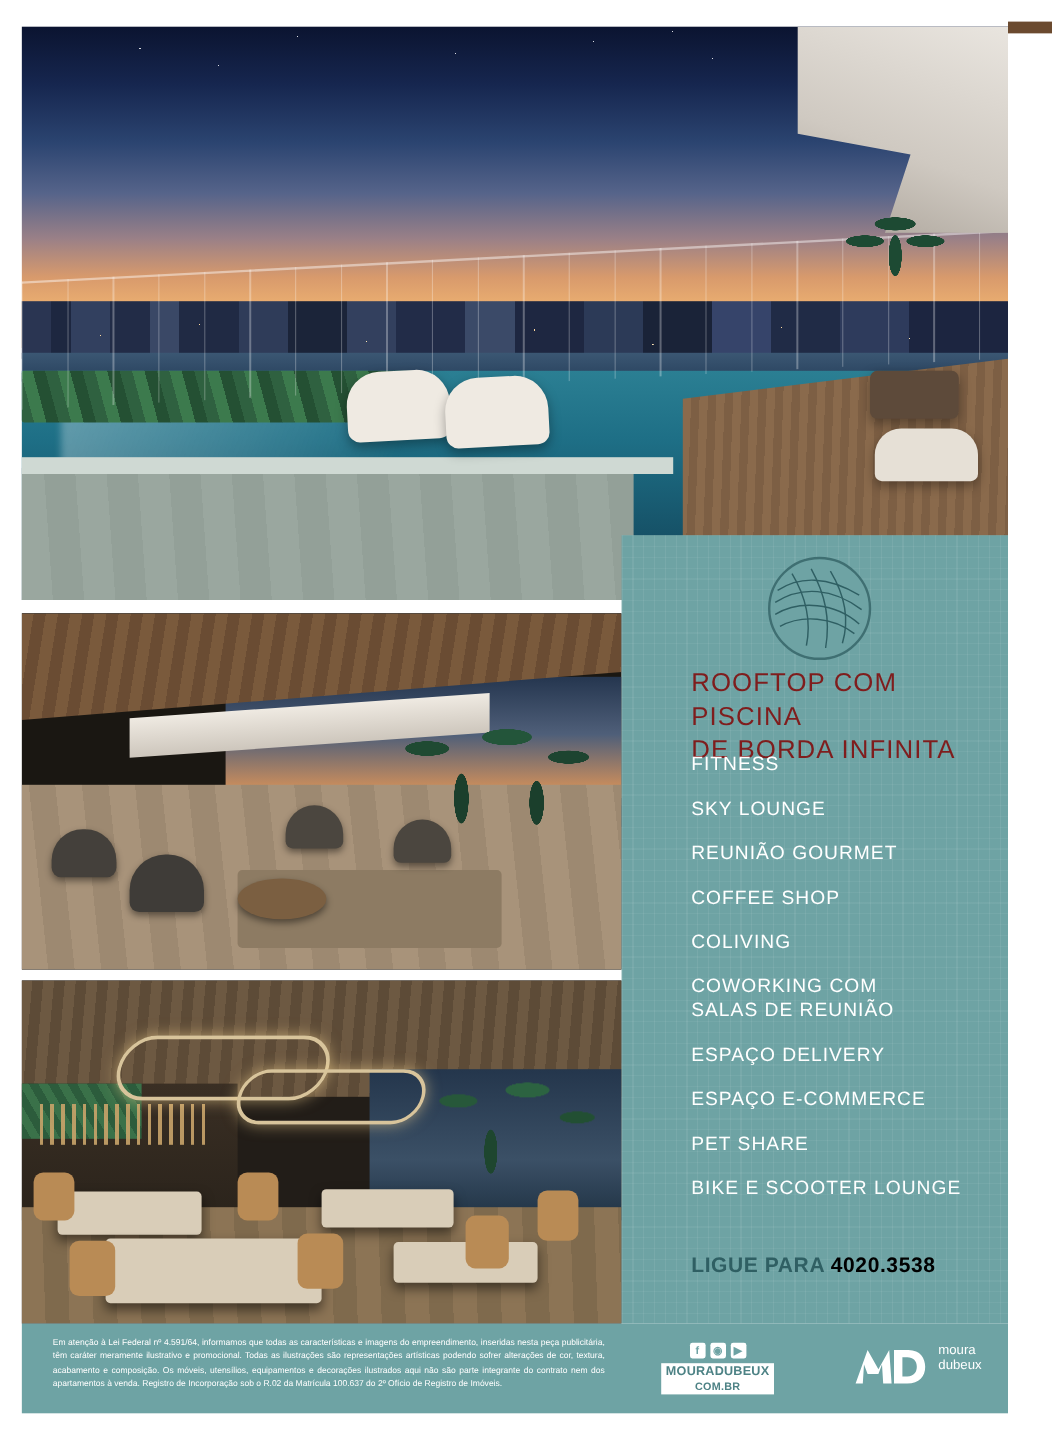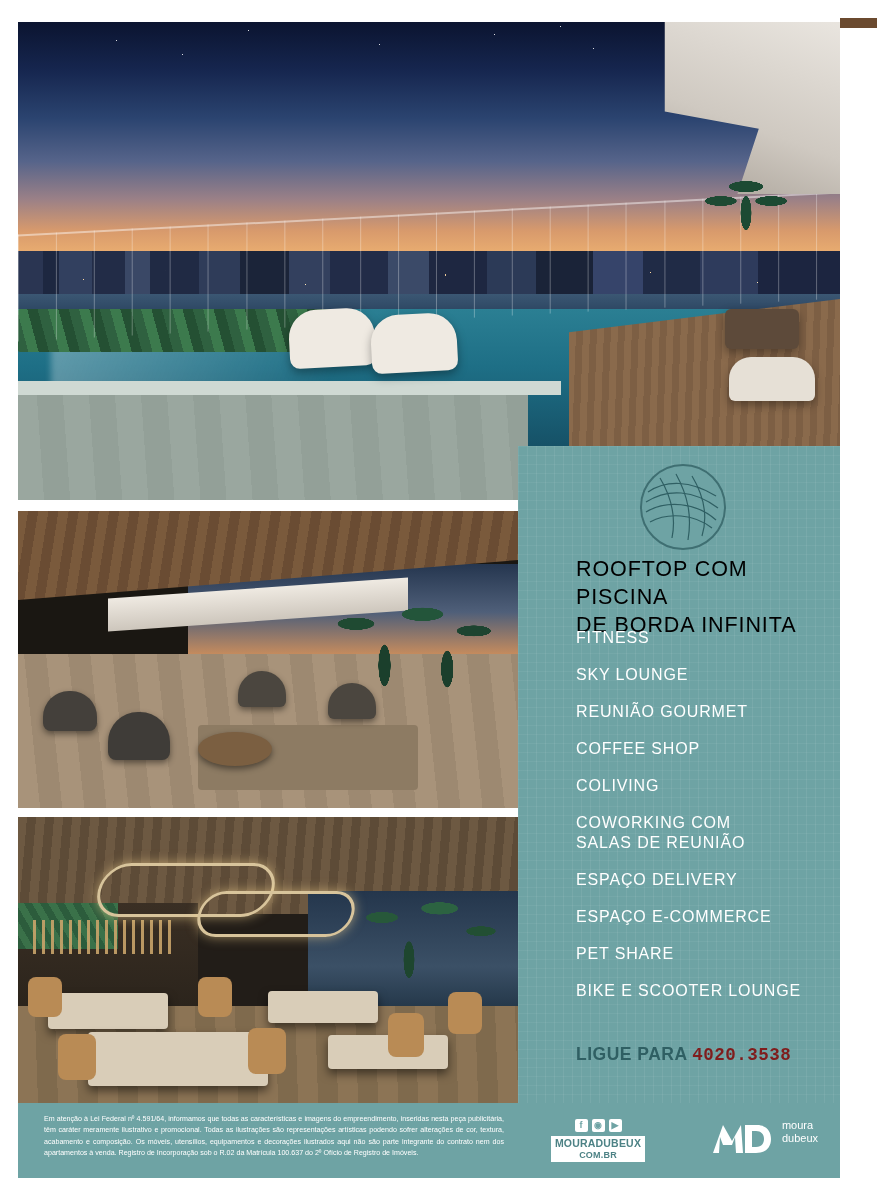--- a/index.html
+++ b/index.html
@@ -283,21 +283,21 @@
     position:absolute; left: 122px; top: 18px;
     width: 82px; height: 82px; border-radius: 50%;
     border: 2px solid #3f6f72;
     background: #6ea3a4;
     overflow: hidden;
   }
   .pool-badge svg { display:block; }
 
   .panel-head {
     position: absolute; left: 58px; top: 110px; width: 260px;
-    color: #000000;
+    color: #7f1d1d;
     font-size: 21.5px;
     letter-spacing: .9px;
     line-height: 1.30;
     font-weight: 400;
   }
   .amen-list {
     position: absolute; left: 58px; top: 182px; width: 258px;
     margin:0; padding:0; list-style:none;
   }
   .amen-list li {
@@ -309,21 +309,21 @@
     font-weight: 400;
   }
   .addr {
     position:absolute; left:58px; top: 550px; width:262px;
     color:#ffffff; font-size: 14.5px; line-height:1.35; letter-spacing:.3px;
   }
   .cta {
     position:absolute; left:58px; top: 597px; width: 262px;
     color:#2f5f63; font-size: 17.5px; font-weight:700; letter-spacing:.5px; line-height:1.33;
   }
-  .cta .num { color:#7f1d1d;font-family:Liberation Mono, monospace; }
+  .cta .num { color:#000000; }
 
   
   .footer {
     position:absolute; left:0; top:1081px; width:822px; height:75px;
     background:#6ea3a4;
   }
   .legal {
     position:absolute; left: 26px; top: 11px; width: 460px;
     color:#ffffff; font-size: 7.1px; line-height: 1.62; text-align: justify;
   }

